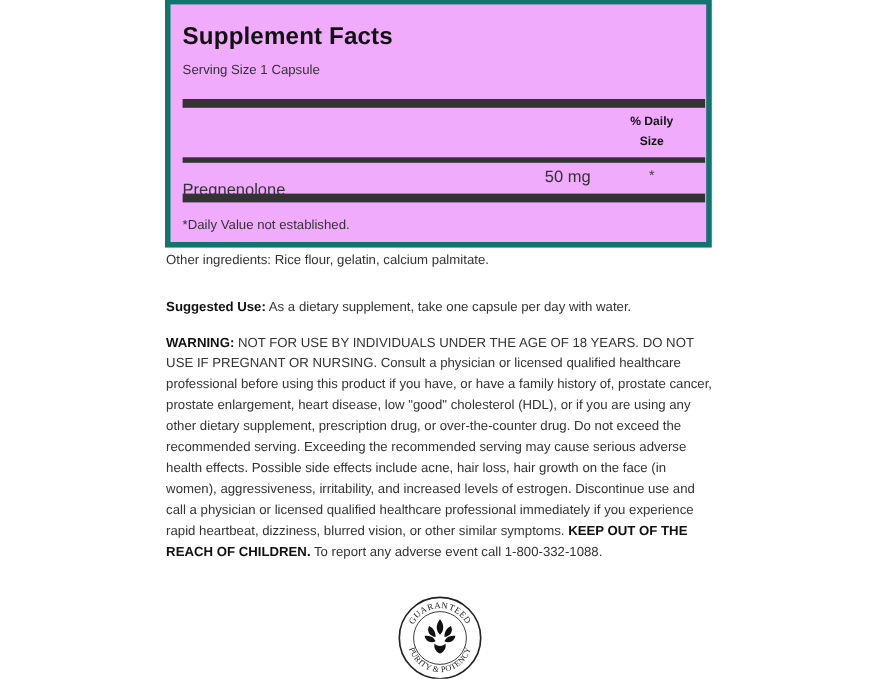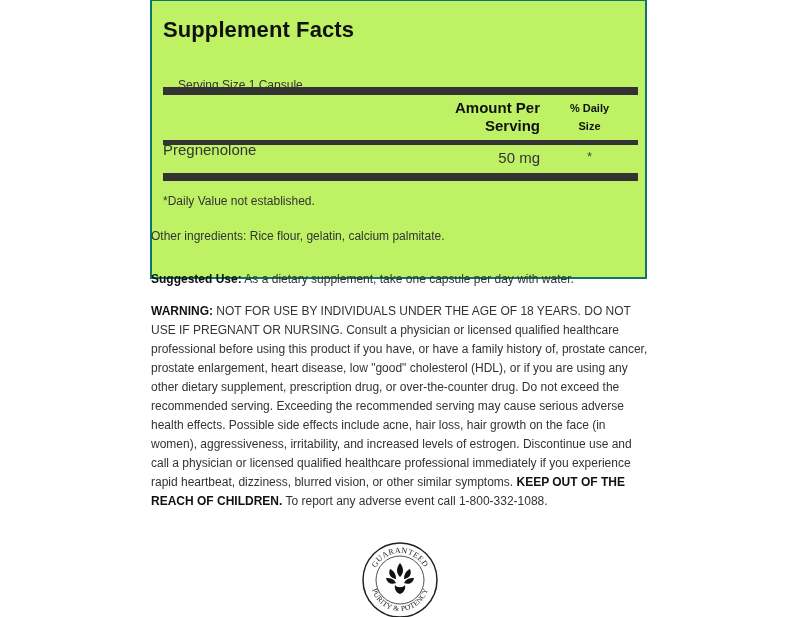--- a/index.html
+++ b/index.html
@@ -1,44 +1,44 @@
 <!DOCTYPE html>
 <html><head>
   <meta charset="utf-8">
   <style>
     html, body { margin: 0; padding: 0; }
     body {
       width: 800px; height: 617px; background: #ffffff; position: relative; overflow: hidden;
       font-family: "Liberation Sans", sans-serif; color: #222;
     }
     .facts-box {
-      position: absolute; left: 150px; top: -1px; width: 497px; height: 280px;
-      border: 2px solid #0f766e; box-sizing: border-box; background: #bef264;
+      position: absolute; left: 150px; top: -1px; width: 497px; height: 226px;
+      border: 5px solid #0f766e; box-sizing: border-box; background: #f0abfc;
     }
     .facts-title {
       position: absolute; left: 11px; top: 16px; font-size: 22px; font-weight: bold; color: #111;
       letter-spacing: 0.1px;
     }
     .serving-size {
-      position: absolute; left: 26px; top: 52px; font-size: 12px; color: #333; margin-top: 25px;
+      position: absolute; left: 11px; top: 52px; font-size: 12px; color: #333;
     }
     .bar { position: absolute; left: 11px; width: 475px; background: #333; }
     .bar-top { top: 86px; height: 8px; }
     .bar-mid { top: 139px; height: 5px; }
     .bar-bot { top: 172px; height: 8px; }
     .hdr-amount {
       position: absolute; right: 105px; top: 98px; font-size: 15px; font-weight: bold;
       text-align: right; line-height: 18px; color: #111;
     }
     .hdr-dv {
       position: absolute; left: 405px; width: 65px; top: 98px; font-size: 11px; font-weight: bold;
       text-align: center; line-height: 18px; color: #111;
     }
     .row-name {
-      position: absolute; left: 11px; top: 140px; font-size: 15px; color: #333;
+      position: absolute; left: 11px; top: 160px; font-size: 15px; color: #333;
     }
     .row-amount {
       position: absolute; right: 105px; top: 148px; font-size: 15px; color: #333; text-align: center;
     }
     .row-dv {
       position: absolute; left: 405px; width: 65px; top: 148px; font-size: 13px; color: #444; text-align: center;
     }
     .footnote {
       position: absolute; left: 11px; top: 193px; font-size: 12px; color: #333;
     }
@@ -53,24 +53,20 @@
       position: absolute; left: 361px; top: 541px; width: 78px; height: 78px;
     }
   </style>
 </head>
 <body>
 
 <div class="facts-box">
   <div class="facts-title">Supplement Facts</div>
   <div class="serving-size">Serving Size 1 Capsule</div>
   <div class="bar bar-top"></div>
-  <div class="hdr-amount">
-    <div>Amount Per</div>
-    <div>Serving</div>
-  </div>
   <div class="hdr-dv">
     <div>% Daily</div>
     <div>Size</div>
   </div>
   <div class="bar bar-mid"></div>
   <div class="row-name">Pregnenolone</div>
   <div class="row-amount">50 mg</div>
   <div class="row-dv">*</div>
   <div class="bar bar-bot"></div>
   <div class="footnote">*Daily Value not established.</div>

